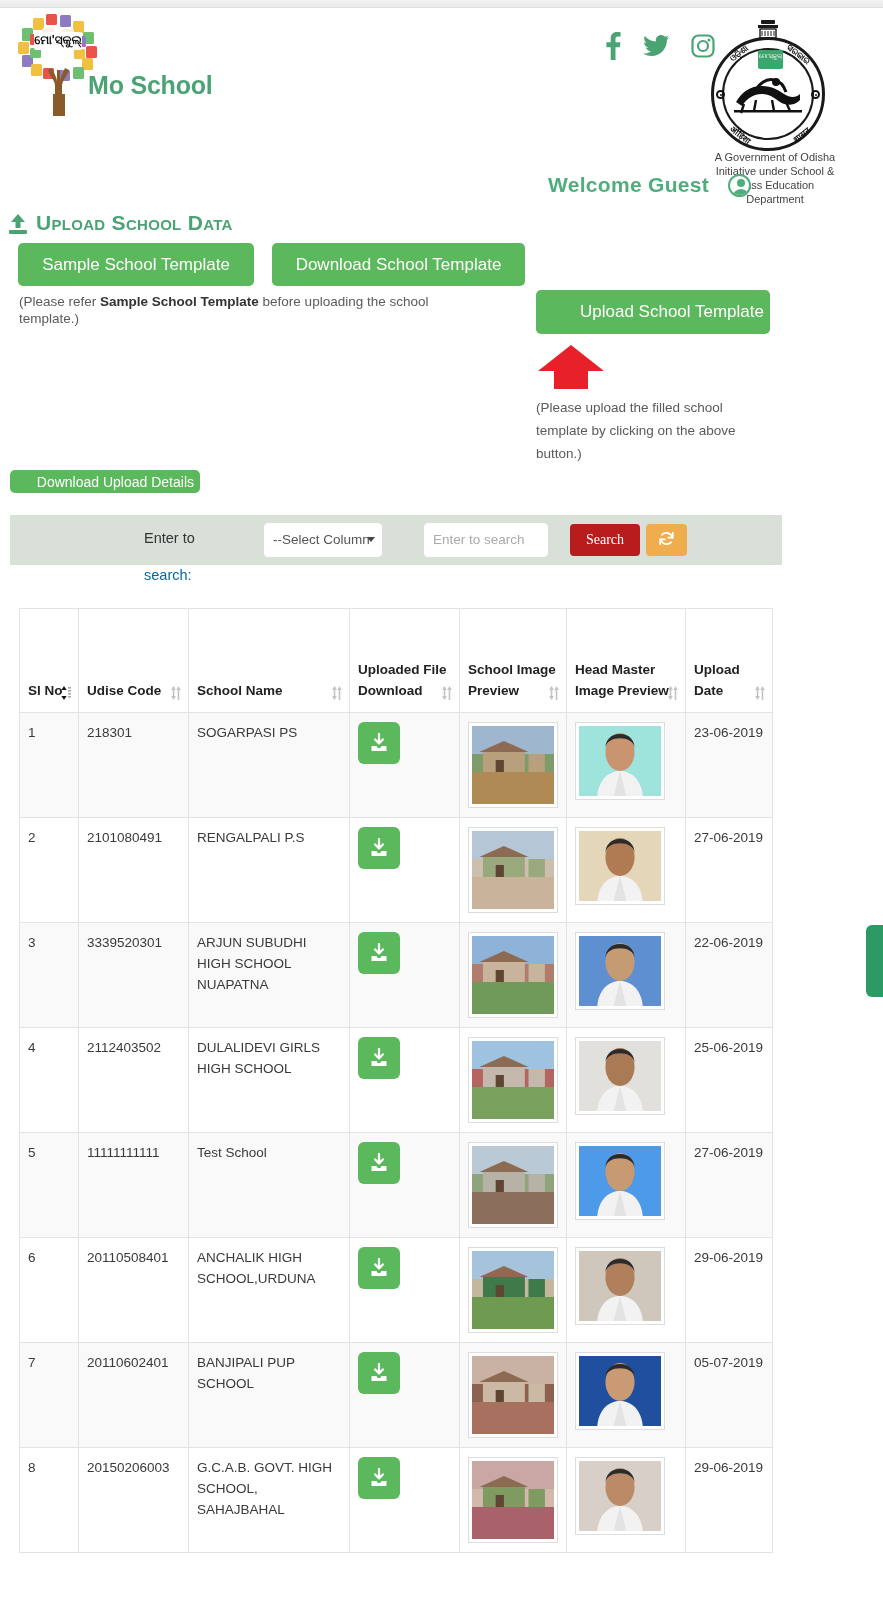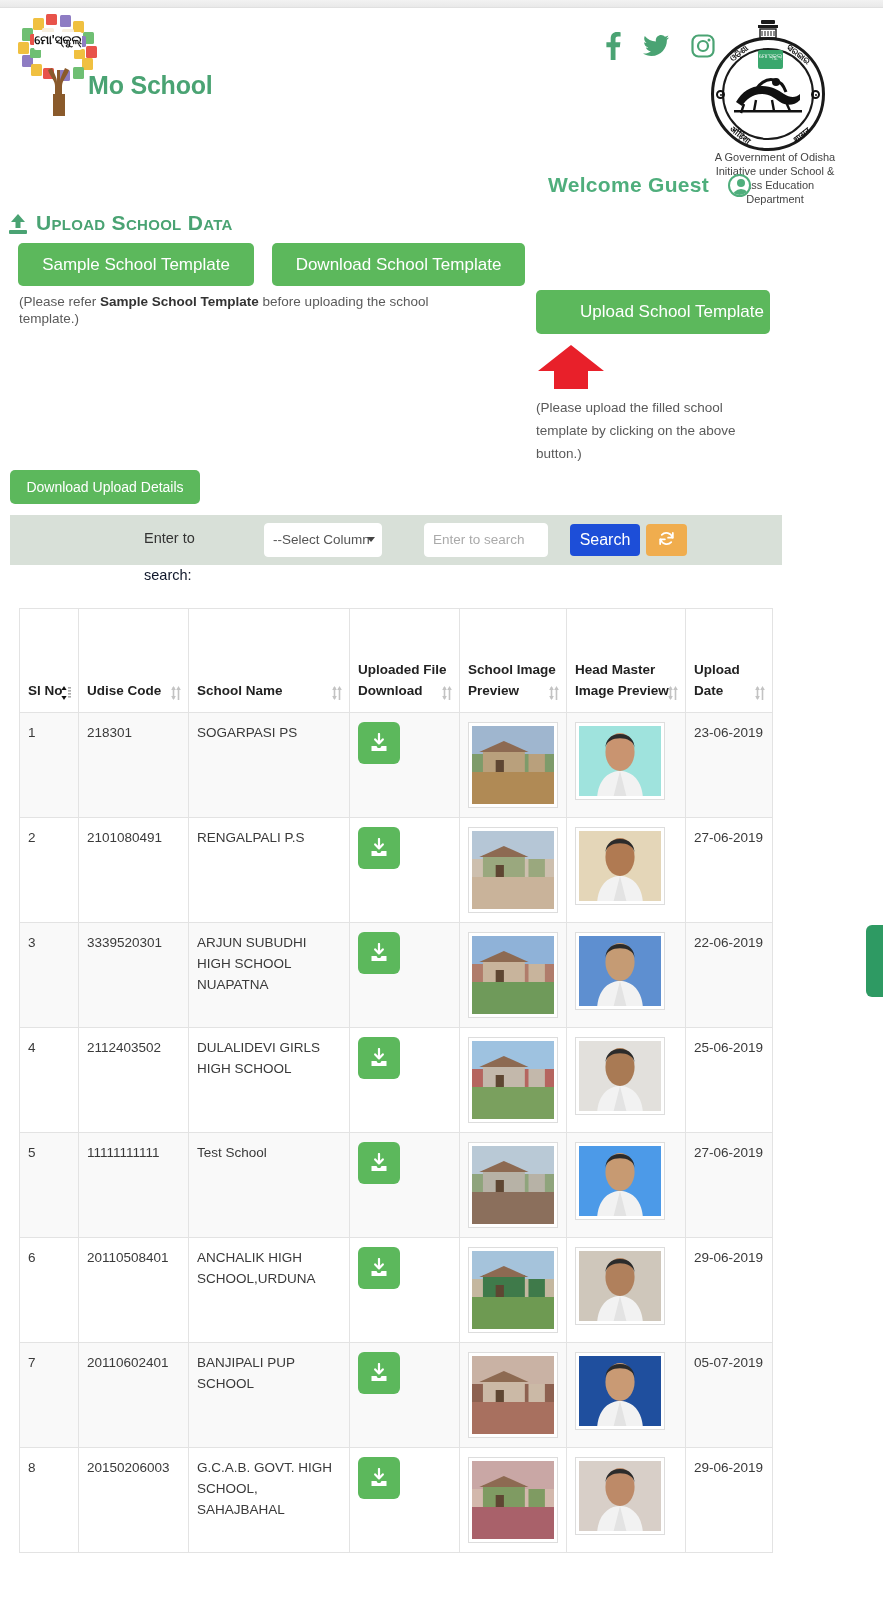--- a/index.html
+++ b/index.html
@@ -68,38 +68,38 @@
   #btn-upload-tpl{ position:absolute; left:536px; top:290px; width:234px; height:44px; font-size:17px;text-align:right; }
 
   .note-left{ position:absolute; left:19px; top:293px; width:450px; font-size:13.5px;
      line-height:17px; color:#5a5a5a; }
   .note-left b{ color:#333; }
   .note-right{ position:absolute; left:536px; top:396px; width:235px; font-size:13.5px;
      line-height:23px; color:#5a5a5a; }
 
   .red-arrow{ position:absolute; left:538px; top:345px; width:66px; height:44px; }
 
-  #btn-dl-details{ position:absolute; left:10px; top:470px; width:190px; height:34px; font-size:14px; }
+  #btn-dl-details{ position:absolute; left:10px; top:470px; width:190px; height:23px; font-size:14px;text-align:right; }
 
   
   .searchbar{ position:absolute; left:10px; top:515px; width:772px; height:50px;
      background:#d8e0d8; }
   .searchbar-label{ position:absolute; left:144px; top:530px; font-size:14.5px; color:#333;text-align:center; }
-  .searchbar-label2{ position:absolute; left:144px; top:567px; font-size:14.5px; color:#0f172a; }
+  .searchbar-label2{ position:absolute; left:144px; top:567px; font-size:14.5px; color:#0369a1; }
   .sel{ position:absolute; left:264px; top:523px; width:118px; height:34px;
      background:#fff; border:1px solid #fff; border-radius:4px; font-size:13.5px;
      color:#555; padding:0 12px 0 8px; line-height:32px; overflow:hidden; white-space:nowrap; }
   .sel .caret{ position:absolute; right:6px; top:13px; width:0; height:0;
      border-left:4px solid transparent; border-right:4px solid transparent;
      border-top:5px solid #444; }
   .sinput{ position:absolute; left:424px; top:523px; width:124px; height:34px;
      background:#fff; border:1px solid #fff; border-radius:4px; font-size:13.5px;
      color:#aaa; padding:0 8px; line-height:32px; }
   #btn-search{ position:absolute; left:570px; top:524px; width:70px; height:32px;
-     background:#1d4ed8; font-size:16px; border-radius:4px; }
+     background:#b91c1c; font-size:14px; border-radius:4px;font-family:Liberation Serif, serif; }
   #btn-refresh{ position:absolute; left:646px; top:524px; width:41px; height:32px;
      background:#f0ad4e; border-radius:4px; }
 
   
   .tbl{ position:absolute; left:19px; top:608px; width:753px;
      border-collapse:collapse; font-size:13.5px; table-layout:fixed; }
   .tbl th, .tbl td{ border:1px solid #e3e3e3; vertical-align:top; padding:9px 8px; }
   .tbl th{ font-weight:bold; color:#222; vertical-align:bottom; padding-bottom:11px;
      height:104px; position:relative; font-size:13.5px; line-height:21px; text-align:left; }
   .tbl td{ color:#3a3a3a; line-height:21px; }

